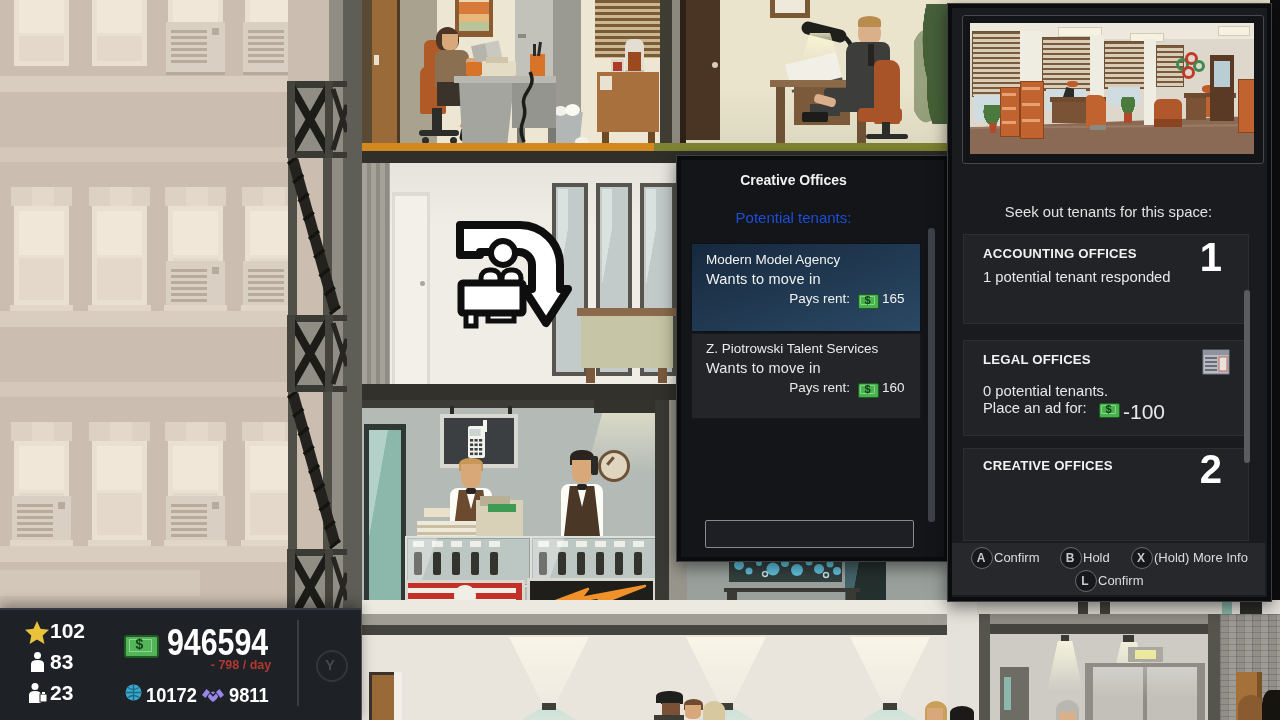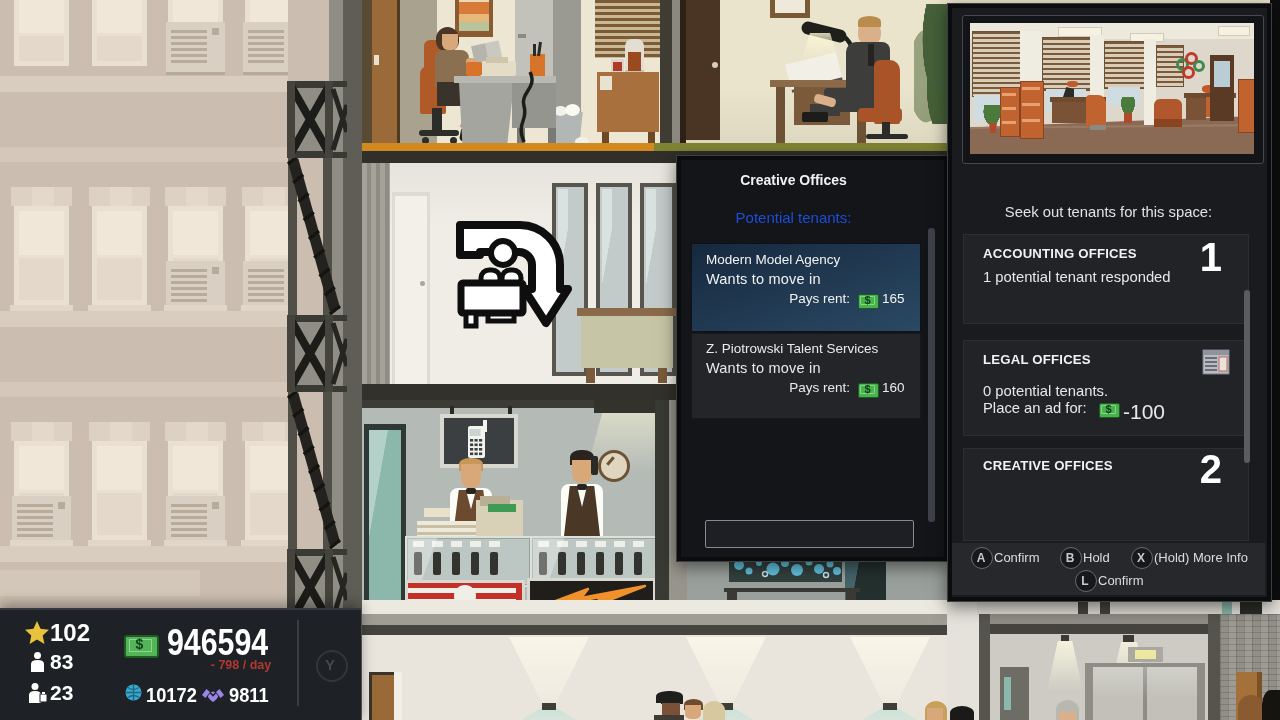--- a/index.html
+++ b/index.html
@@ -607,21 +607,21 @@
       <div class="a" style="left:207px;top:547px;width:110px;height:16px;color:#dcdcdc;font-size:13px;">(Hold) More Info</div>
       <div class="a" style="left:128px;top:567px;width:20px;height:20px;border-radius:50%;background:#17181a;border:1.5px solid #6a6a6e;"></div>
       <div class="a" style="left:128px;top:568px;width:20px;height:20px;color:#c8c8cc;font-size:12px;font-weight:bold;text-align:center;line-height:20px;">L</div>
       <div class="a" style="left:151px;top:570px;width:70px;height:16px;color:#dcdcdc;font-size:13px;">Confirm</div>
     </div>
   <div class="a" style="left:0;top:608px;width:361px;height:112px;">
       <div class="a" style="left:0;top:0;width:361px;height:112px;background:#1e2125;border-top:2px solid #34383e;box-shadow:0 -4px 12px rgba(0,0,0,.35);"></div>
       <svg class="a" style="left:25px;top:13px" width="24" height="23" viewBox="0 0 24 23">
         <path d="M12 0 L15.5 7.8 L24 8.8 L17.7 14.5 L19.4 23 L12 18.6 L4.6 23 L6.3 14.5 L0 8.8 L8.5 7.8 Z" fill="#e9c23c"></path>
       </svg>
-      <div class="a" style="left:50px;top:11px;width:60px;height:26px;color:#fff;font-size:24px;font-weight:bold;">102</div>
+      <div class="a" style="left:50px;top:11px;width:60px;height:26px;color:#fff;font-size:21px;font-weight:bold;">102</div>
       <svg class="a" style="left:30px;top:44px" width="15" height="20" viewBox="0 0 15 20">
         <circle cx="7.5" cy="3.5" r="3.5" fill="#fff"></circle>
         <path d="M1 20 L1 12 Q1 8 7.5 8 Q14 8 14 12 L14 20 Z" fill="#fff"></path>
       </svg>
       <div class="a" style="left:50px;top:42px;width:60px;height:26px;color:#fff;font-size:21px;font-weight:bold;">83</div>
       <svg class="a" style="left:28px;top:75px" width="19" height="20" viewBox="0 0 19 20">
         <circle cx="7" cy="3.5" r="3.5" fill="#fff"></circle>
         <path d="M1 20 L1 12 Q1 8 7 8 Q13 8 13 12 L13 20 Z" fill="#fff"></path>
         <rect x="12" y="11" width="7" height="8" fill="#fff" stroke="#1e2125"></rect>
         <rect x="14" y="9" width="3" height="2" fill="#fff"></rect>

